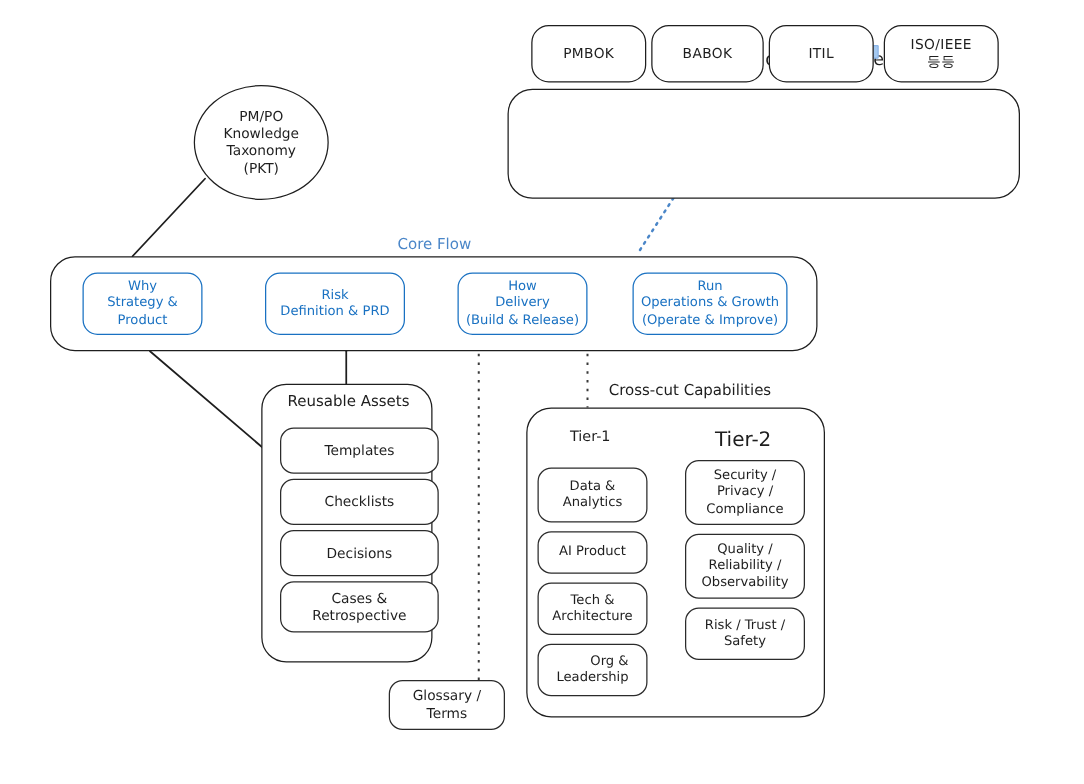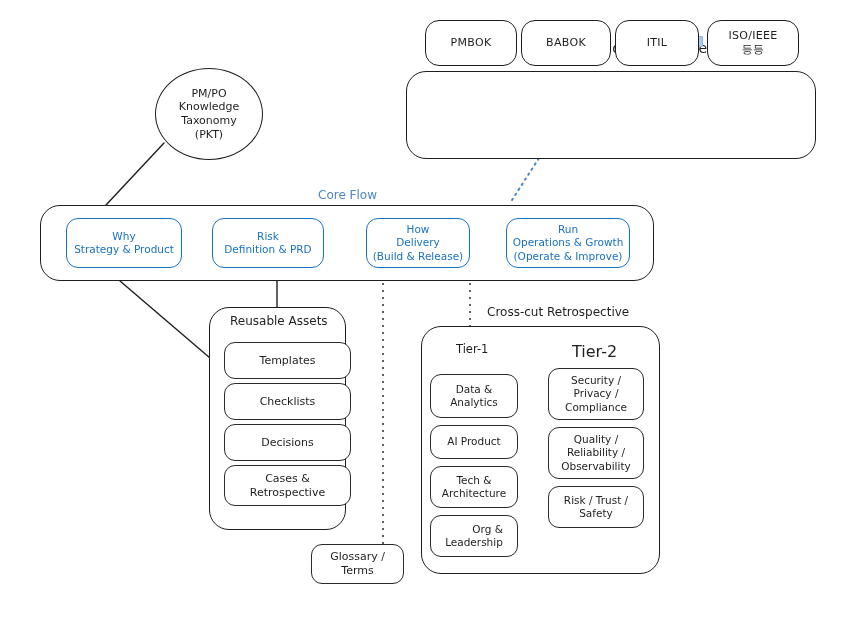--- a/index.html
+++ b/index.html
@@ -99,21 +99,21 @@
   #bok-itil   { left: 615px; width: 84px; }
   #bok-iso    { left: 707px; width: 92px; }
 
   #coreflow-title { left: 318px; top: 188px; font-size: 12px; }
   #coreflow-container { left: 40px; top: 205px; width: 614px; height: 76px; }
   .flow-step {
     top: 218px; height: 50px;
     font-size: 10.5px;
     z-index: 2;
   }
-  #flow-why   { left: 66px;  width: 116px; }
+  #flow-why   { left: 66px;  width: 96px; }
   #flow-what  { left: 212px; width: 112px; }
   #flow-how   { left: 366px; width: 104px; }
   #flow-run   { left: 506px; width: 124px; }
 
   #assets-container { left: 209px; top: 307px; width: 137px; height: 223px; }
   #assets-title { left: 230px; top: 314px; font-size: 12px; }
   .asset-item {
     left: 224px; width: 127px;
     font-size: 11px;
     z-index: 2;
@@ -248,21 +248,21 @@
   <div class="node sketch-lite asset-item" id="asset-decisions">
     <span>Decisions</span>
   </div>
   <div class="node sketch-lite asset-item" id="asset-cases">
     <div>
       <div>Cases &amp;</div>
       <div>Retrospective</div>
     </div>
   </div>
 
-  <div class="label" id="crosscut-title">Cross-cut Retrospective</div>
+  <div class="label" id="crosscut-title">Cross-cut Capabilities</div>
   <div class="node container" id="crosscut-container"></div>
   <div class="label" id="tier1-label">Tier-1</div>
   <div class="label" id="tier2-label">Tier-2</div>
 
   <div class="node sketch-lite cap tier1" id="cap-data">
     <div>
       <div>Data &amp;</div>
       <div>Analytics</div>
     </div>
   </div>

